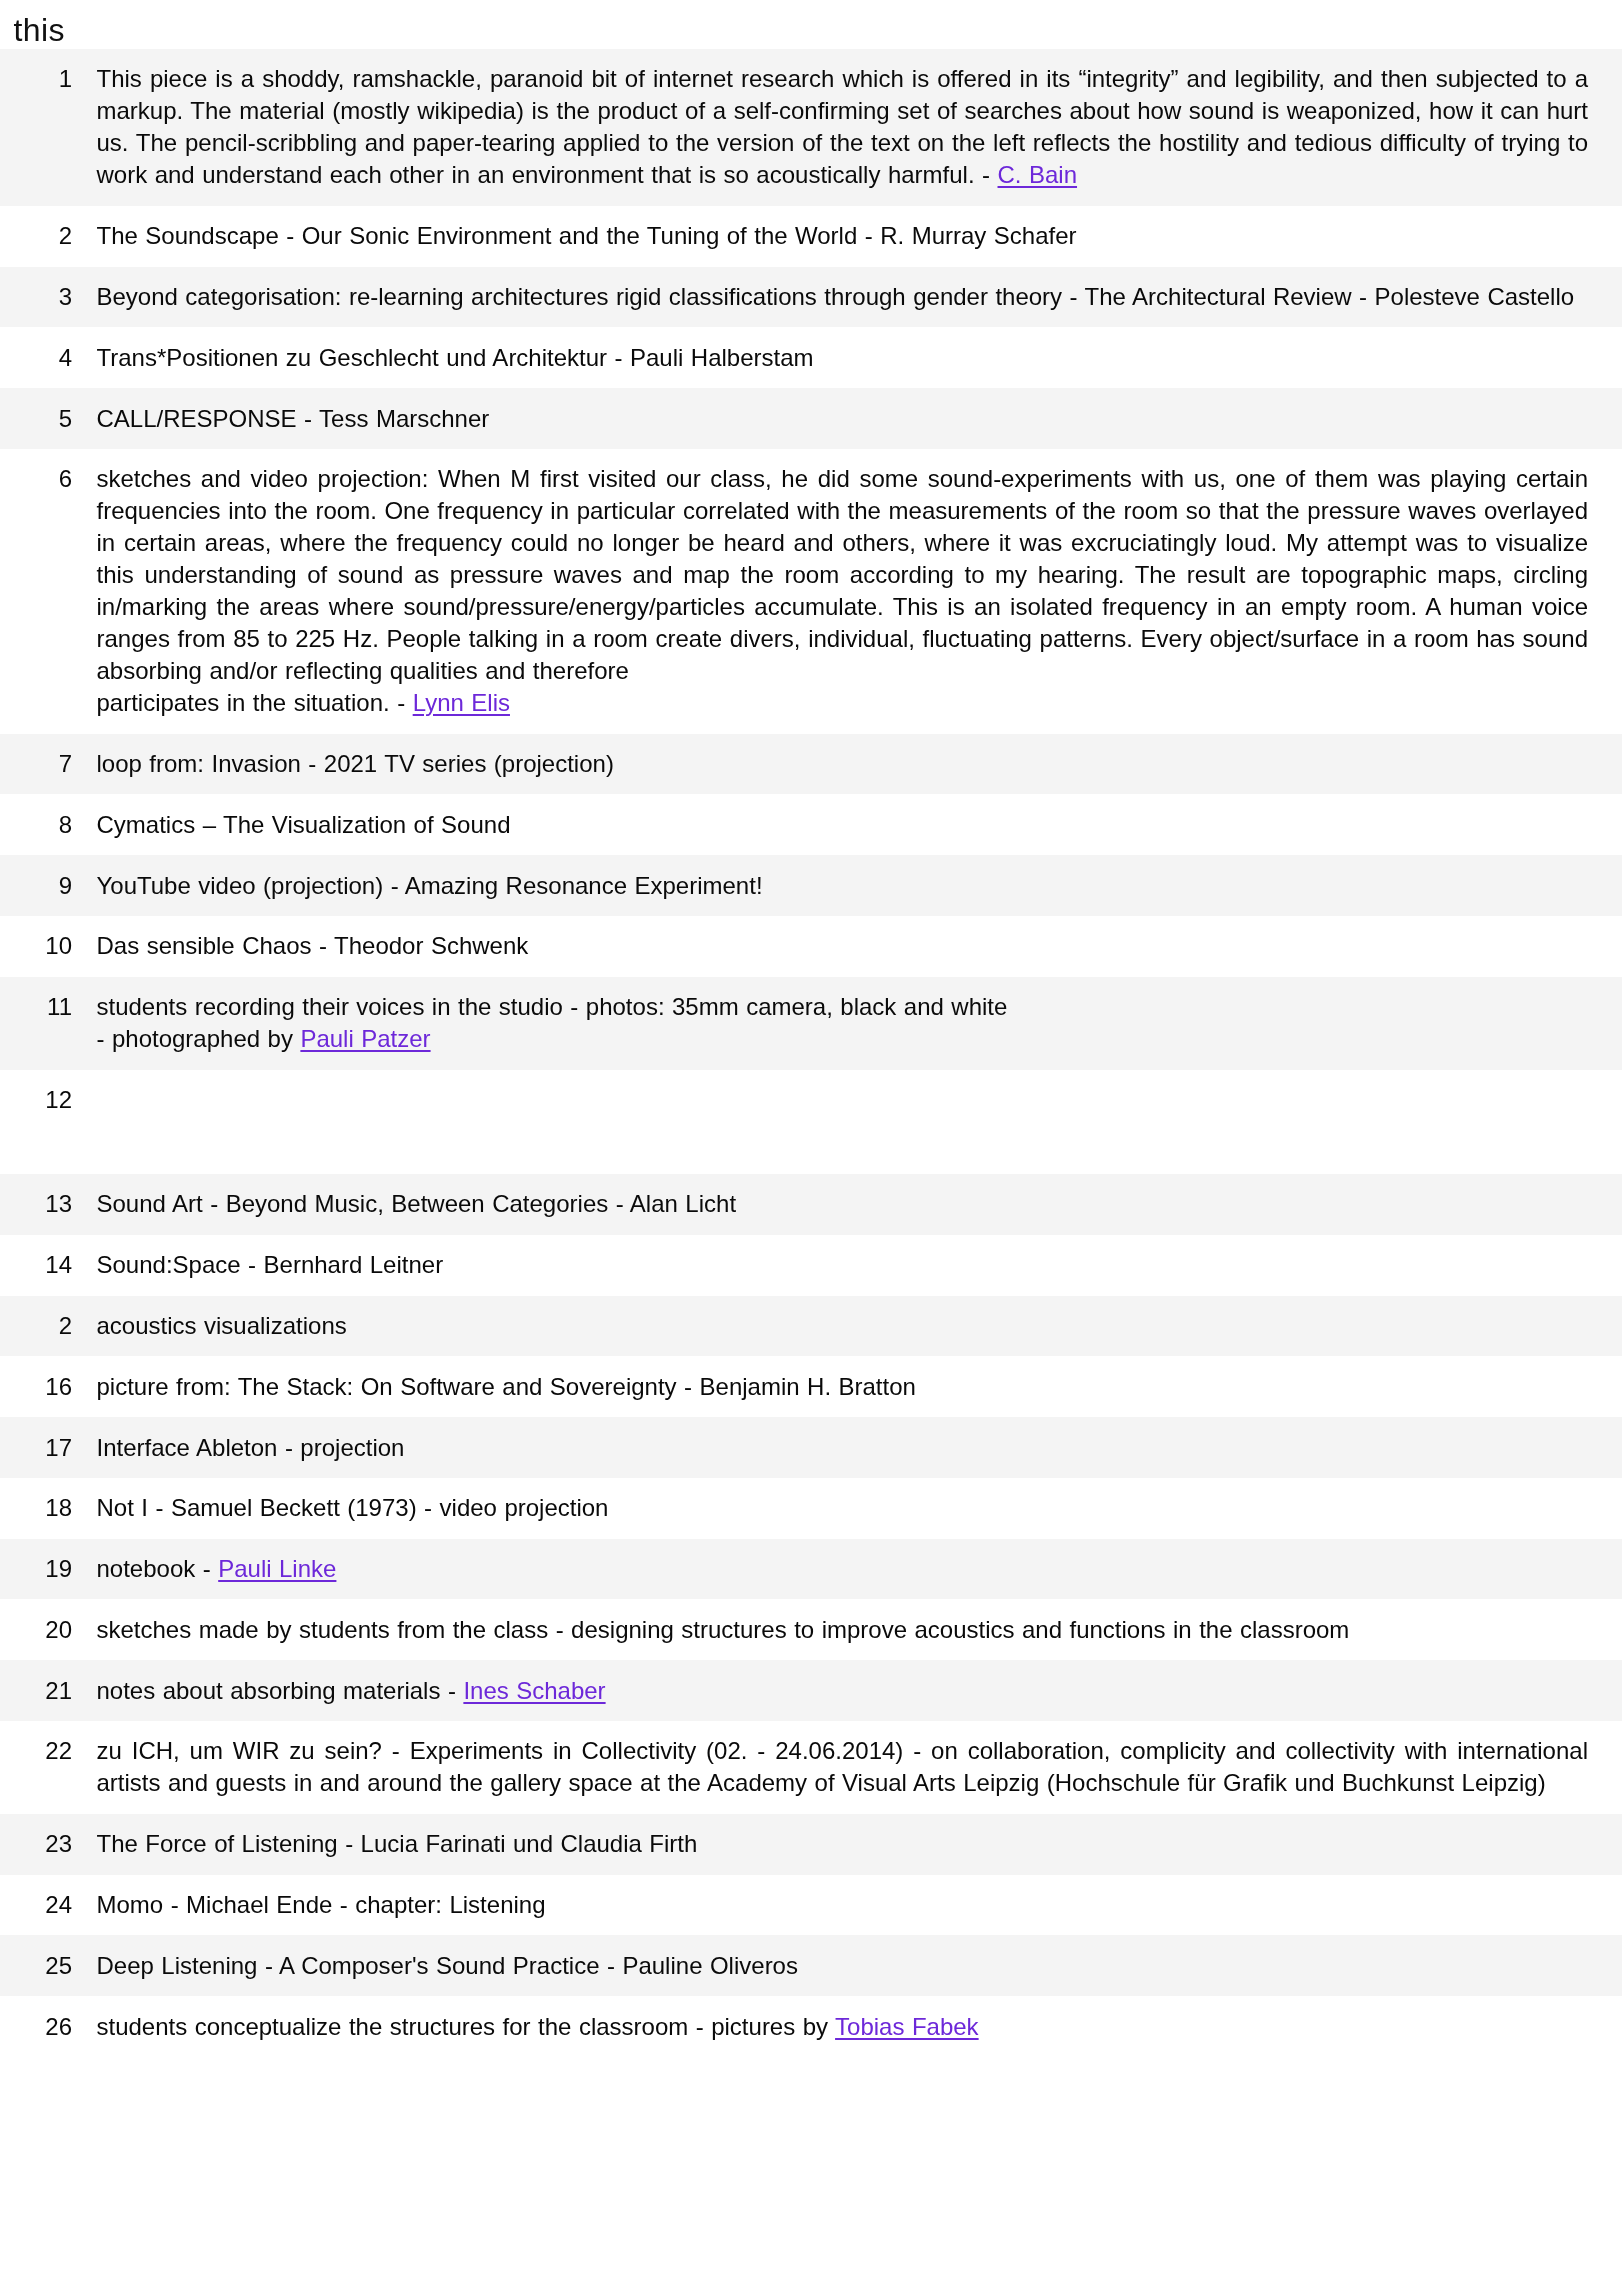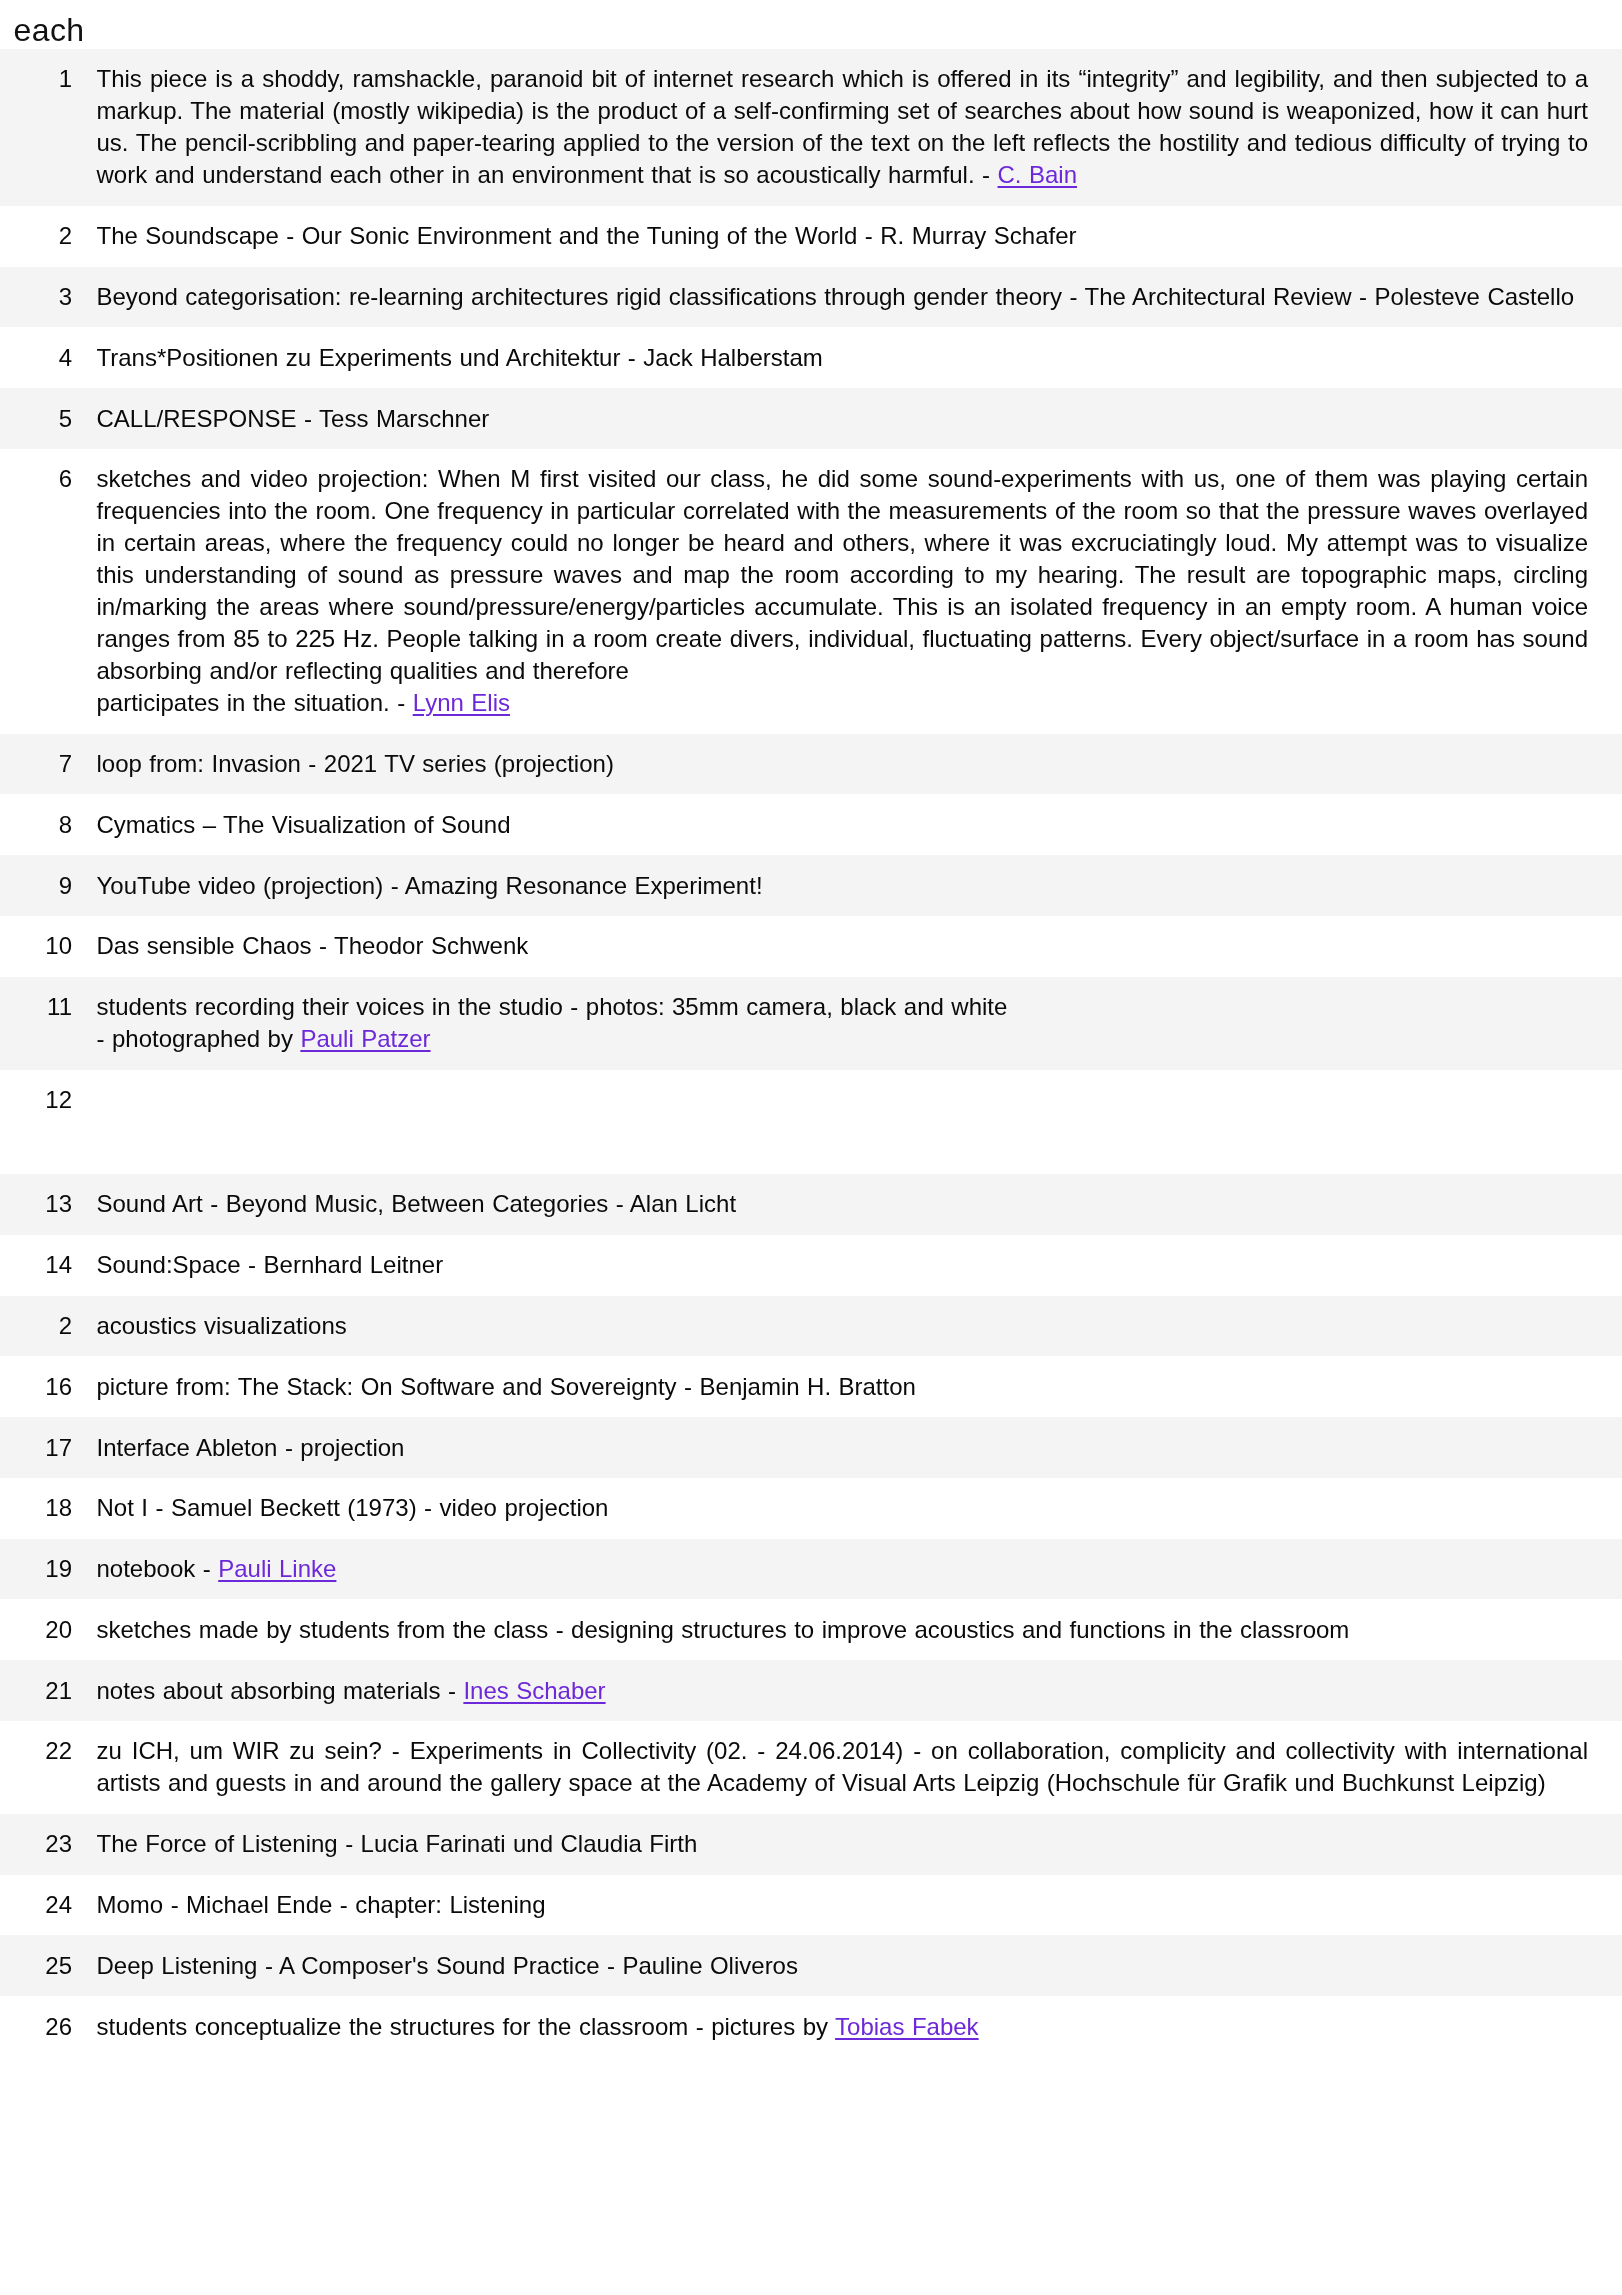--- a/index.html
+++ b/index.html
@@ -62,38 +62,38 @@
   .link {
     text-decoration: underline;
     text-underline-offset: 3.4px;
     color: #6d28d9;
     cursor: pointer;
   }
 </style>
 </head>
 <body>
 
-<h1 class="page-title">each</h1>
+<h1 class="page-title">this</h1>
 
 <div class="index-list">
     <div class="row alt">
       <div class="num">1</div>
       <div class="txt">This piece is a shoddy, ramshackle, paranoid bit of internet research which is offered in its “integrity” and legibility, and then subjected to a markup. The material (mostly wikipedia) is the product of a self-confirming set of searches about how sound is weaponized, how it can hurt us. The pencil-scribbling and paper-tearing applied to the version of the text on the left reflects the hostility and tedious difficulty of trying to work and understand each other in an environment that is so acoustically harmful. - <span class="link">C. Bain</span></div>
     </div>
     <div class="row">
       <div class="num">2</div>
       <div class="txt">The Soundscape - Our Sonic Environment and the Tuning of the World - R. Murray Schafer</div>
     </div>
     <div class="row alt">
       <div class="num">3</div>
       <div class="txt">Beyond categorisation: re-learning architectures rigid classifications through gender theory - The Architectural Review - Polesteve Castello</div>
     </div>
     <div class="row">
       <div class="num">4</div>
-      <div class="txt">Trans*Positionen zu Experiments und Architektur - Jack Halberstam</div>
+      <div class="txt">Trans*Positionen zu Geschlecht und Architektur - Pauli Halberstam</div>
     </div>
     <div class="row alt">
       <div class="num">5</div>
       <div class="txt">CALL/RESPONSE - Tess Marschner</div>
     </div>
     <div class="row">
       <div class="num">6</div>
       <div class="txt">sketches and video projection: When M first visited our class, he did some sound-experiments with us, one of them was playing certain frequencies into the room. One frequency in particular correlated with the measurements of the room so that the pressure waves overlayed in certain areas, where the frequency could no longer be heard and others, where it was excruciatingly loud. My attempt was to visualize this understanding of sound as pressure waves and map the room according to my hearing. The result are topographic maps, circling in/marking the areas where sound/pressure/energy/particles accumulate. This is an isolated frequency in an empty room. A human voice ranges from 85 to 225 Hz. People talking in a room create divers, individual, fluctuating patterns. Every object/surface in a room has sound absorbing and/or reflecting qualities and therefore
 participates in the situation. - <span class="link">Lynn Elis</span></div>
     </div>

